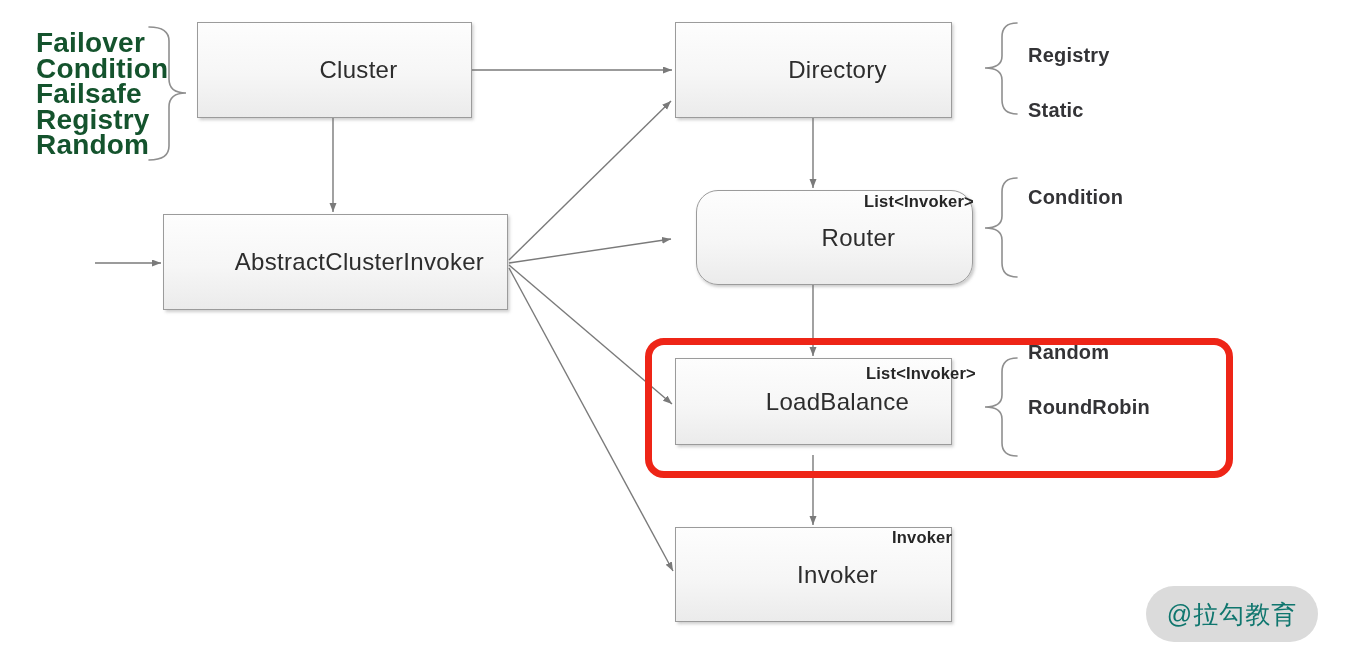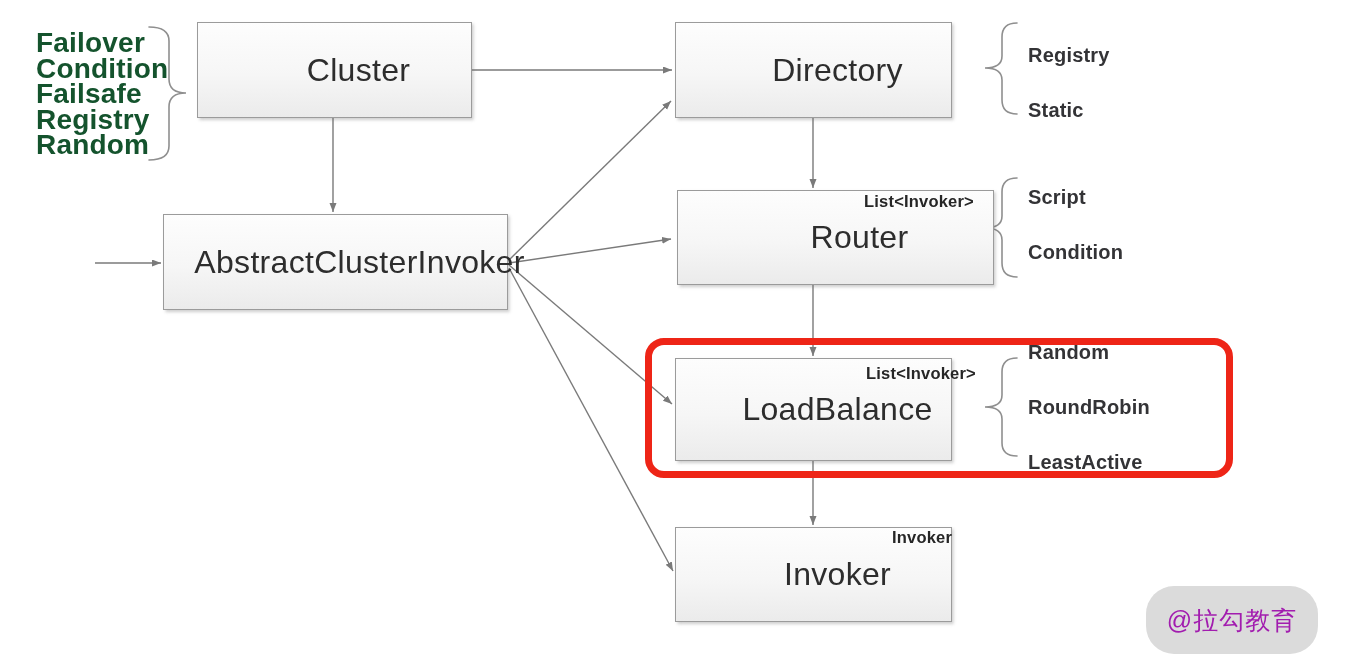--- a/index.html
+++ b/index.html
@@ -6,41 +6,41 @@
   #stage{
     position:relative;width:1352px;height:660px;background:#ffffff;overflow:hidden;
     font-family:"Liberation Sans", sans-serif;color:#2d2d2d;
   }
   #wires{position:absolute;left:0;top:0;width:1352px;height:660px;}
   .node{
     position:absolute;display:flex;align-items:center;justify-content:center;
     background:linear-gradient(180deg,#fdfdfd 0%,#f6f6f6 55%,#ebebeb 100%);
     border:1.5px solid #9b9b9b;
     box-shadow:1.5px 2px 3px rgba(110,110,110,0.35);
-    font-size:32px;letter-spacing:0.3px;color:#2d2d2d;box-sizing:border-box;padding-left:48px;
+    font-size:24px;letter-spacing:0.3px;color:#2d2d2d;box-sizing:border-box;padding-left:48px;
   }
   .side-list{
     position:absolute;font-size:20px;font-weight:600;color:#333336;letter-spacing:0.2px;
   }
   .side-list.rows .item{height:55px;display:flex;align-items:center;}
   .left-list{
     position:absolute;left:36px;top:30px;width:104px;text-align:center;
     font-size:28px;font-weight:600;line-height:25.5px;color:#14532d;letter-spacing:0.2px;
   }
   .edge-label{
     position:absolute;font-size:16.5px;font-weight:600;color:#262626;letter-spacing:0.2px;white-space:nowrap;margin-top:44px;
   }
   #highlight-box{
     position:absolute;left:645px;top:338px;width:588px;height:140px;
     border:7px solid #ee2517;border-radius:19px;box-sizing:border-box;
     pointer-events:none;
   }
   #watermark{
-    position:absolute;left:1146px;top:586px;width:172px;height:68px;border-radius:28px;
-    background:#dbdbdb;color:#a21caf;display:flex;align-items:center;justify-content:center;
+    position:absolute;left:1146px;top:586px;width:172px;height:56px;border-radius:28px;
+    background:#dbdbdb;color:#0f766e;display:flex;align-items:center;justify-content:center;
     font-size:25px;letter-spacing:1px;
   }
 </style>
 </head>
 <body>
 
 <div id="stage">
 
   <svg id="wires" viewBox="0 0 1352 660">
     <defs>
@@ -67,48 +67,46 @@
       <path d="M1017,358 Q1002,358 1002,372 L1002,395 Q1002,407 985,407 Q1002,407 1002,419 L1002,443 Q1002,456 1017,456"></path>
     </g>
   </svg>
 
   <div class="node" style="left:197px;top:22px;width:275px;height:96px;">Cluster</div>
 
   <div class="node" style="left:163px;top:214px;width:345px;height:96px;">AbstractClusterInvoker</div>
 
   <div class="node" style="left:675px;top:22px;width:277px;height:96px;">Directory</div>
 
-  <div class="node" style="left:677px;top:190px;width:317px;height:95px;">Router</div>
+  <div class="node" style="left:696px;top:190px;width:277px;height:95px;border-radius:22px;">Router</div>
 
-  <div class="node" style="left:675px;top:358px;width:277px;height:103px;">LoadBalance</div>
+  <div class="node" style="left:675px;top:358px;width:277px;height:87px;">LoadBalance</div>
 
   <div class="node" style="left:675px;top:527px;width:277px;height:95px;">Invoker</div>
 
   <div class="left-list">
     <div>Failover</div>
     <div>Condition</div>
     <div>Failsafe</div>
     <div>Registry</div>
     <div>Random</div>
   </div>
 
   <div class="side-list rows" style="left:1028px;top:28px;">
     <div class="item">Registry</div>
     <div class="item">Static</div>
   </div>
 
   <div class="side-list rows" style="left:1028px;top:170px;">
-    <div class="item">Script</div>
     <div class="item">Condition</div>
   </div>
 
   <div class="side-list rows" style="left:1028px;top:325px;">
     <div class="item">Random</div>
     <div class="item">RoundRobin</div>
-    <div class="item">LeastActive</div>
   </div>
 
   <div class="edge-label" style="left:864px;top:148px;">List&lt;Invoker&gt;</div>
 
   <div class="edge-label" style="left:866px;top:320px;">List&lt;Invoker&gt;</div>
 
   <div class="edge-label" style="left:892px;top:484px;">Invoker</div>
 
   <div id="highlight-box" style="border-color: rgb(238, 37, 23);"></div>
 

